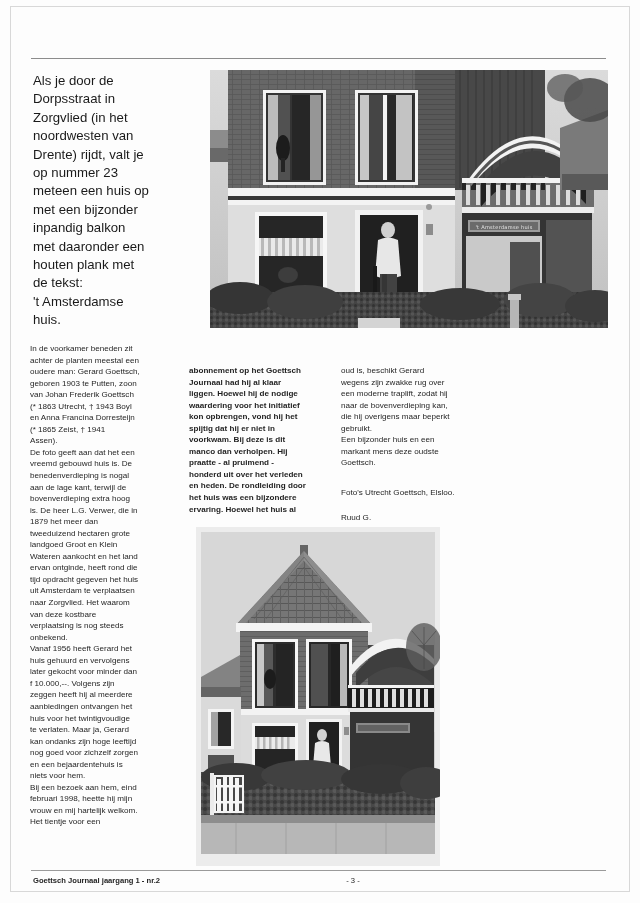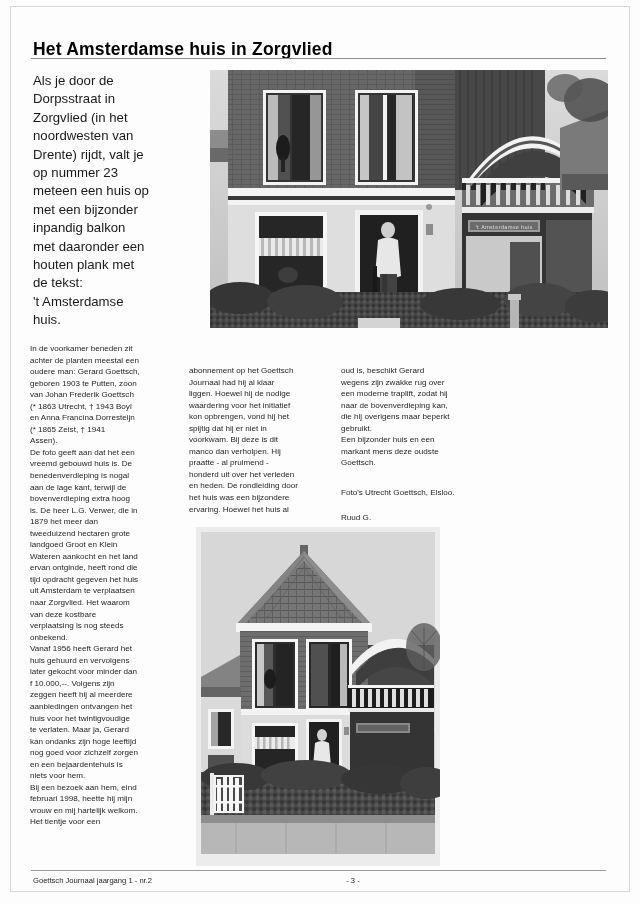--- a/index.html
+++ b/index.html
@@ -72,21 +72,21 @@
   
   .col {
     position: absolute;
     font-size: 8.1px;
     line-height: 11.55px;
     color: #1f1f1f;
     white-space: pre-line;
     text-align: left;
   }
   #col-1 { left: 30px; top: 343px; width: 144px; }
-  #col-2 { left: 189px; top: 365px; width: 140px; }
+  #col-2 { left: 189px; top: 365px; width: 140px; font-weight: bold; }
   #col-3 { left: 341px; top: 365px; width: 140px; }
 
   .credit {
     position: absolute;
     left: 341px; top: 487px;
     width: 150px;
     font-size: 8.1px;
     line-height: 11.55px;
     color: #1f1f1f;
   }
@@ -106,39 +106,39 @@
     left: 31px; top: 870px;
     width: 575px; height: 1px;
     background: #9a9a9a;
   }
   .footer-left {
     position: absolute;
     left: 33px; top: 876px;
     font-size: 7.6px;
     color: #262626;
     white-space: nowrap;
+    font-weight: bold;
   }
   .footer-page {
     position: absolute;
     left: 0; top: 876px;
     width: 640px;
     text-align: center;
     font-size: 7.6px;
     color: #262626;
     margin-left: 33px;
   }
 </style>
 </head>
 <body>
 
 <div class="page">
 
   <div class="page-border"></div>
 
-  <h1 class="title">Het Amsterdamse huis in Zorgvlied</h1>
   <div class="title-rule"></div>
 
   <div class="intro">Als je door de
 Dorpsstraat in
 Zorgvlied (in het
 noordwesten van
 Drente) rijdt, valt je
 op nummer 23
 meteen een huis op
 met een bijzonder

